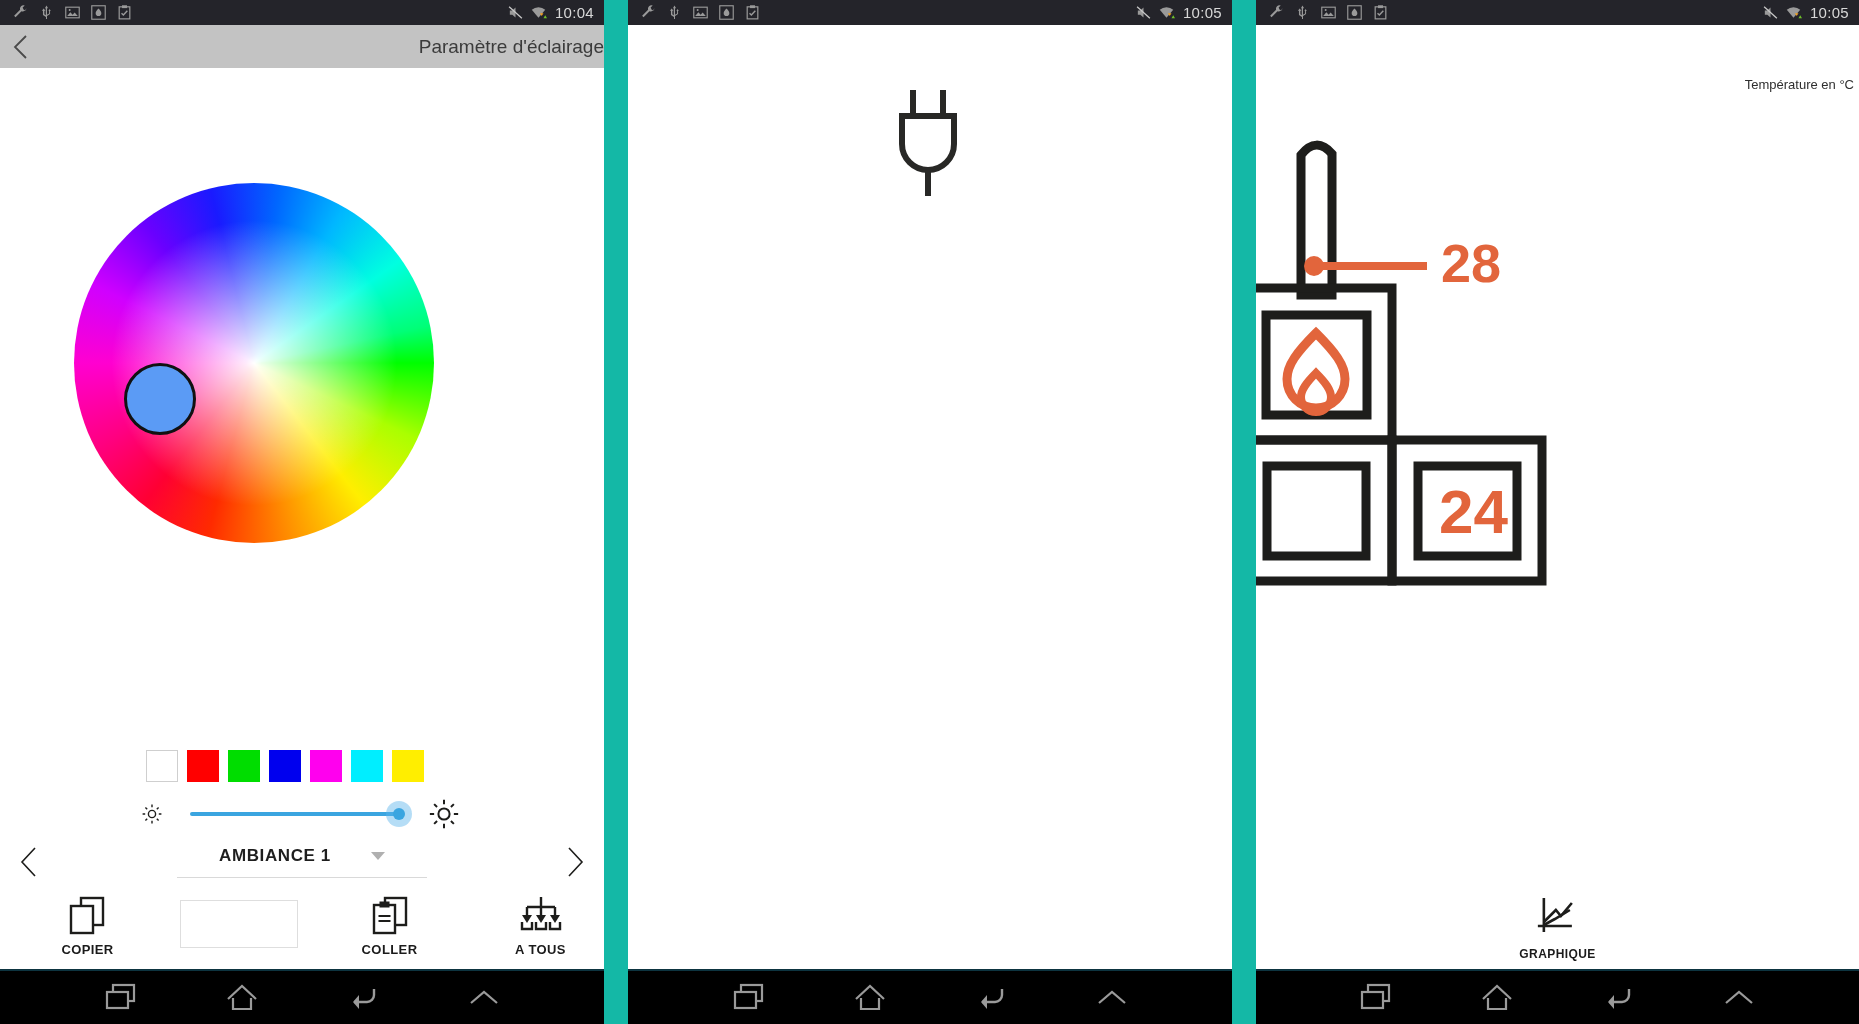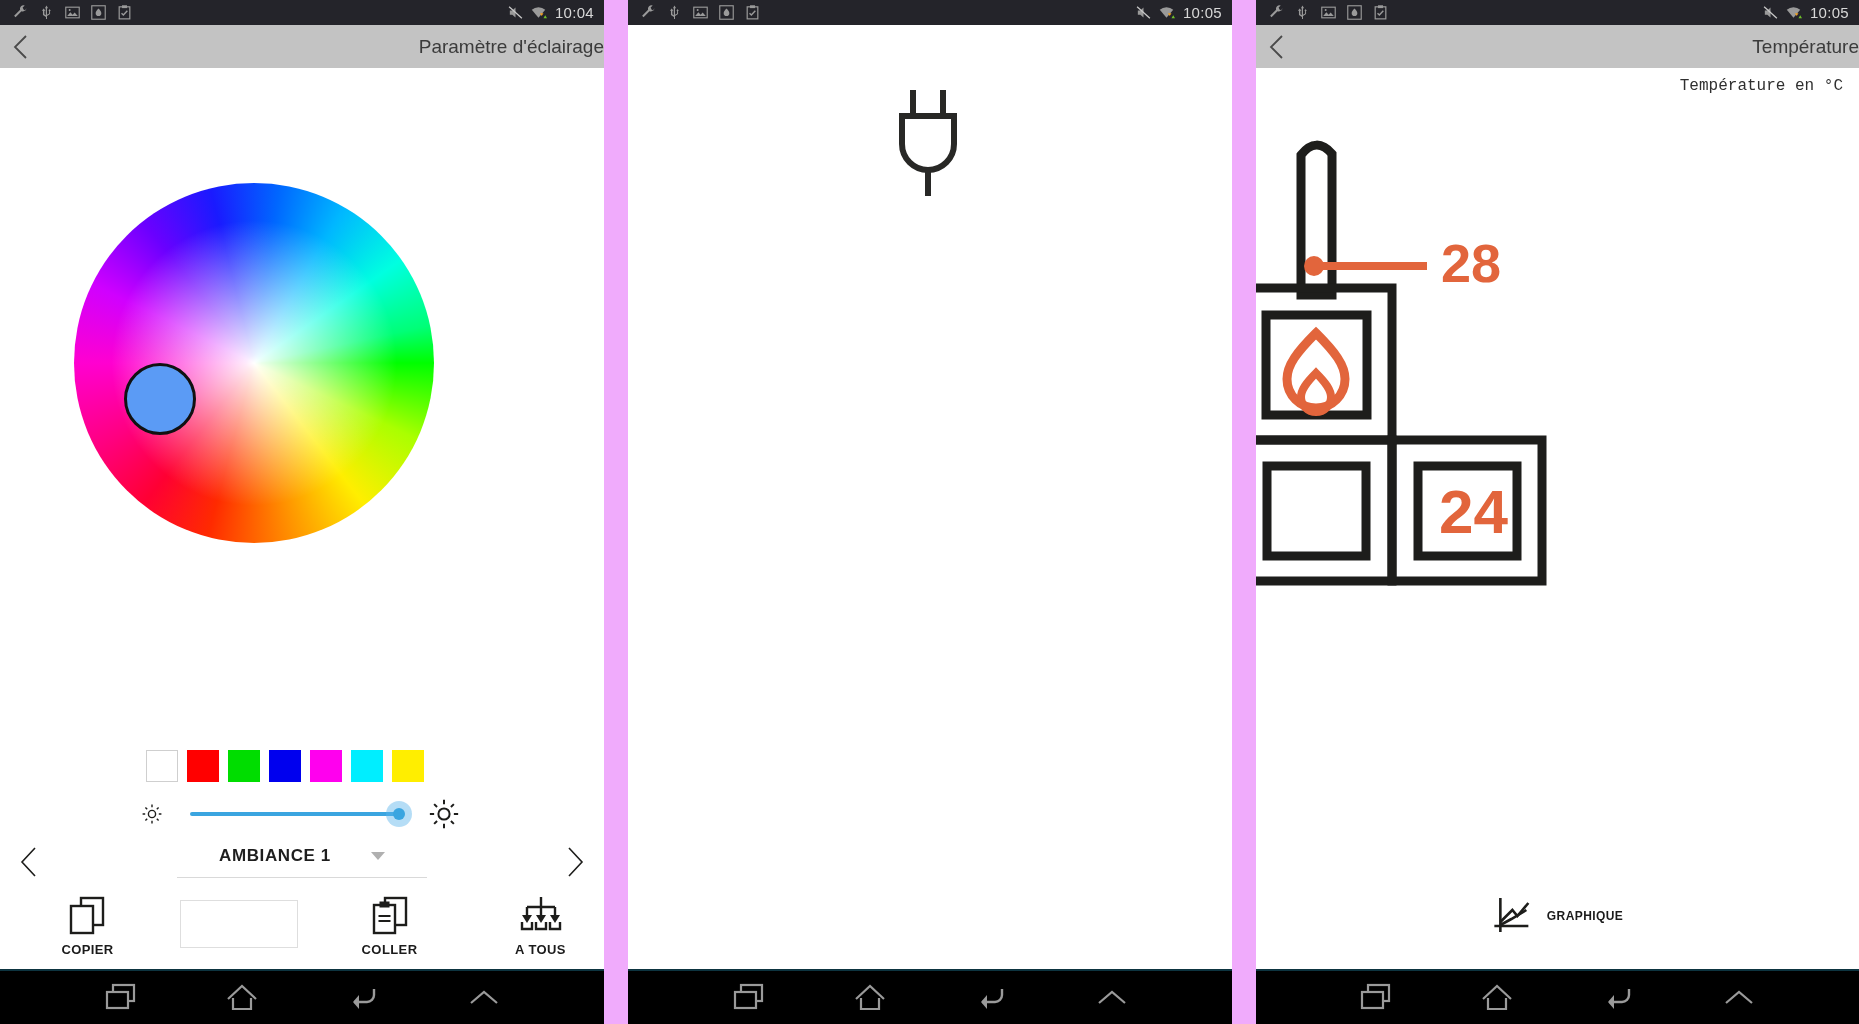--- a/index.html
+++ b/index.html
@@ -2,21 +2,21 @@
 <html><head>
 <meta charset="utf-8">
 <style>
   * { box-sizing: border-box; margin: 0; padding: 0; }
   html, body {
     width: 1859px; height: 1024px;
     background: #ffffff;
     font-family: "Liberation Sans", sans-serif;
     overflow: hidden;
   }
-  #root { position: relative; width: 1859px; height: 1024px; background: #f0abfc; }
+  #root { position: relative; width: 1859px; height: 1024px; background: #14b8a6; }
 
   .panel { position: absolute; top: 0; height: 1024px; background: #ffffff; overflow: hidden; }
   #panel-lighting { left: 0;    width: 604px; }
   #panel-socket   { left: 628px; width: 604px; }
   #panel-temp     { left: 1256px; width: 603px; }
 
   
   .statusbar {
     position: absolute; top: 0; left: 0; right: 0; height: 25px;
     background: #24242a; display: flex; align-items: center;
@@ -79,23 +79,23 @@
 
   .bottom-tools { position: absolute; left: 0; top: 890px; width: 604px; height: 78px; display: flex; align-items: flex-start; }
   .tool { width: 151px; display: flex; flex-direction: column; align-items: center; gap: 4px; padding-top: 4px; margin-left: 24px; }
   .tool-label { font-size: 13px; font-weight: bold; color: #1b1b1b; letter-spacing: .4px; }
   .color-preview-box { width: 118px; height: 48px; border: 1px solid #dedede; background: #fff; margin: 6px auto 0; }
 
   
   #plug-icon { position: absolute; left: 50%; transform: translateX(-50%); top: 88px; }
 
   
-  #temp-unit-label { position: absolute; right: 16px; top: 77px; font-size: 16px; color: #2f2f2f; font-family: Liberation Mono, monospace; }
+  #temp-unit-label { position: absolute; right: 5px; top: 77px; font-size: 13px; color: #2f2f2f; }
   #stove-svg { position: absolute; left: 0; top: 130px; }
-  #graphique-btn { position: absolute; left: 50%; transform: translateX(-50%); top: 896px; display: flex; flex-direction: row; align-items: center; gap: 11px; }
+  #graphique-btn { position: absolute; left: 50%; transform: translateX(-50%); top: 896px; display: flex; flex-direction: column; align-items: center; gap: 11px; }
   #graphique-btn .tool-label { font-size: 12px; }
 
   
   .navbar {
     position: absolute; bottom: 0; left: 0; right: 0; height: 55px;
     background: #000; border-top: 2px solid #0d3440;
     display: flex; align-items: center; justify-content: space-around;
     padding: 0 60px;
   }
   .nav-btn { width: 74px; height: 46px; display: flex; align-items: center; justify-content: center; }
@@ -368,28 +368,20 @@
           </svg>
         <svg class="sb-icon" viewBox="0 0 24 24">
             <path d="M12 19.5L2.5 8.2a14 14 0 0 1 19 0z" fill="#9a9a9a"></path>
             <path d="M14 13h5l-2.5 4z" fill="#f0a020"></path>
             <path d="M19 20h5l-2.5-4z" fill="#6fc12a"></path>
           </svg>
         <span class="sb-clock">10:05</span>
       </div>
     </div>
 
-    <div class="titlebar">
-      <div class="back">
-        <svg width="20" height="28" viewBox="0 0 20 28">
-            <path d="M15 3L4 14l11 11" fill="none" stroke="#4a4a4a" stroke-width="1.8"></path>
-          </svg>
-      </div>
-      <div class="title">Température</div>
-    </div>
 
     <div id="temp-unit-label">Température en °C</div>
 
     <svg id="stove-svg" width="603" height="460" viewBox="0 0 603 460">
 
       <g>
         <path d="M45 25 C55 12 66 12 76 24 L76 165 L45 165 Z" fill="none" stroke="#1d1d1b" stroke-width="9"></path>
       </g>
 
       <g>

